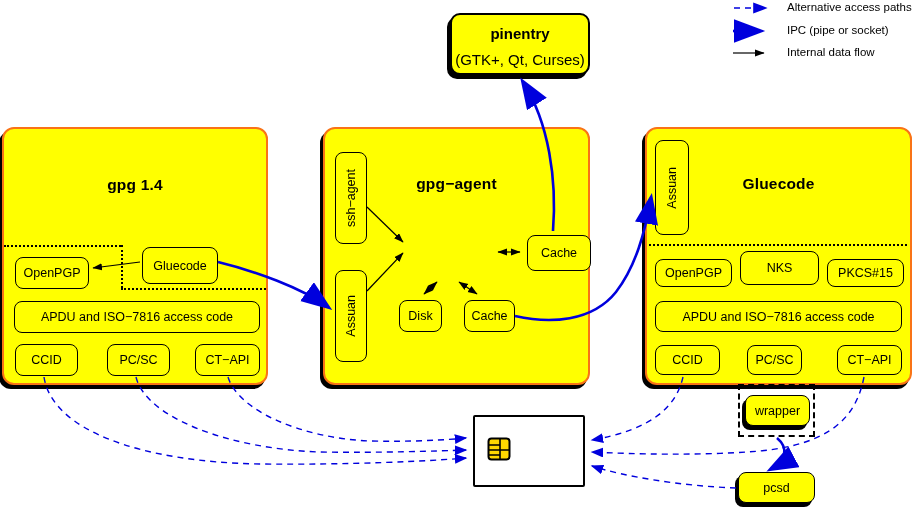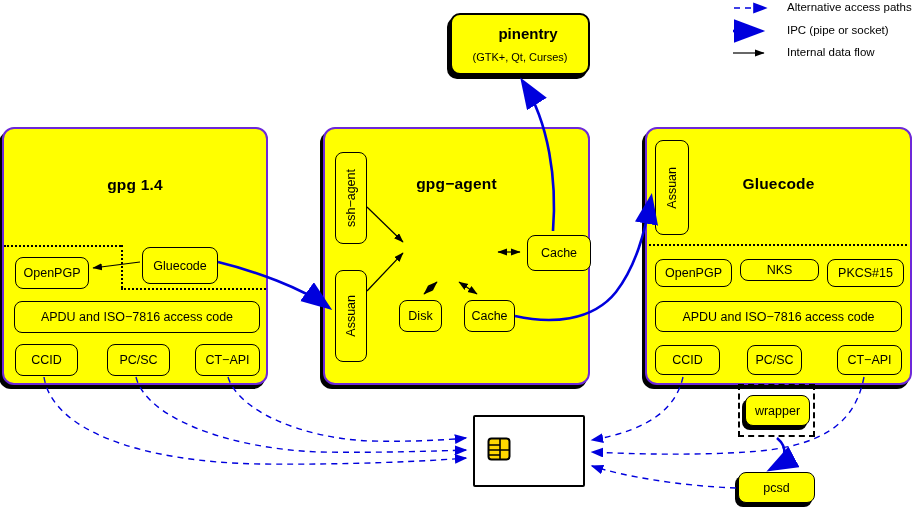--- a/index.html
+++ b/index.html
@@ -1,34 +1,34 @@
 <!DOCTYPE html>
 <html><head>
 <meta charset="utf-8">
 <style>
   html,body { margin:0; padding:0; background:#fff; }
   .stage {
     position:relative; width:914px; height:508px; overflow:hidden;
     background:#fff; font-family:"Liberation Sans", sans-serif; color:#000;
   }
   .box { position:absolute; background:#FFFF00; border:1.5px solid #000; box-sizing:border-box; }
-  .big { border:2px solid #6d28d9; border-radius:12px; box-shadow:-3px 4px 0 #000; }
+  .big { border:2px solid #f97316; border-radius:12px; box-shadow:-3px 4px 0 #000; }
   .node { border-radius:8px; display:flex; align-items:center; justify-content:center;
           font-size:12.5px; white-space:nowrap; }
   .shadowed { box-shadow:-3px 4px 0 #000; }
   .title { position:absolute; width:100%; text-align:center; font-weight:bold;
            font-size:15.5px; letter-spacing:.2px; }
   .vbox span { writing-mode:vertical-rl; transform:rotate(180deg); font-size:12.5px; }
   .pko { flex-direction:column; align-items:flex-start; padding-left:10px; line-height:21px; }
   .dotted-h { position:absolute; height:0; border-top:2px dotted #000; }
   .dotted-v { position:absolute; width:0; border-left:2px dotted #000; }
   .dashed-rect { position:absolute; border:2px dashed #000; box-sizing:border-box; background:transparent; }
   .legend-label { position:absolute; font-size:11.5px; white-space:nowrap; }
-  .pin-title { position:absolute; top:10px; width:100%; text-align:center; font-weight:bold; font-size:15px;padding-left:8px; }
-  .pin-sub { position:absolute; top:36px; width:100%; text-align:center; font-size:11px; }
+  .pin-title { position:absolute; top:10px; width:100%; text-align:center; font-weight:bold; font-size:15px; }
+  .pin-sub { position:absolute; top:36px; width:100%; text-align:center; font-size:15px; }
   .smartcard { position:absolute; background:#fff; border:2px solid #000; border-radius:2px; box-sizing:border-box; }
   svg.wires { position:absolute; left:0; top:0; z-index:6; pointer-events:none; }
   .lay { position:absolute; z-index:3; }
 </style>
 </head>
 <body>
 
 <div class="stage">
 
   <div class="box big lay" style="left:2px; top:127px; width:266px; height:258px;">
@@ -57,21 +57,21 @@
     <div class="box node" style="left:139px; top:171px; width:51px; height:32px;">Cache</div>
   </div>
 
   <div class="box big lay" style="left:645px; top:127px; width:267px; height:258px;">
     <div class="title" style="top:46px;">Gluecode</div>
     <div class="box node vbox" style="left:8px; top:11px; width:34px; height:95px;">
         <span>Assuan</span>
       </div>
     <div class="dotted-h" style="left:2px; top:115px; width:258px;"></div>
     <div class="box node" style="left:8px; top:130px; width:77px; height:28px;">OpenPGP</div>
-    <div class="box node" style="left:93px; top:130px; width:79px; height:22px;">NKS</div>
+    <div class="box node" style="left:93px; top:122px; width:79px; height:34px;">NKS</div>
     <div class="box node" style="left:180px; top:130px; width:77px; height:28px;">PKCS#15</div>
     <div class="box node" style="left:8px; top:172px; width:247px; height:31px;">APDU and ISO−7816 access code</div>
     <div class="box node" style="left:8px; top:216px; width:65px; height:30px;">CCID</div>
     <div class="box node" style="left:100px; top:216px; width:55px; height:30px;">PC/SC</div>
     <div class="box node" style="left:190px; top:216px; width:65px; height:30px;">CT−API</div>
   </div>
 
   <div class="box lay shadowed" style="left:450px; top:13px; width:140px; height:62px; border-width:2px; border-radius:10px;">
     <div class="pin-title">pinentry</div>
     <div class="pin-sub">(GTK+, Qt, Curses)</div>

